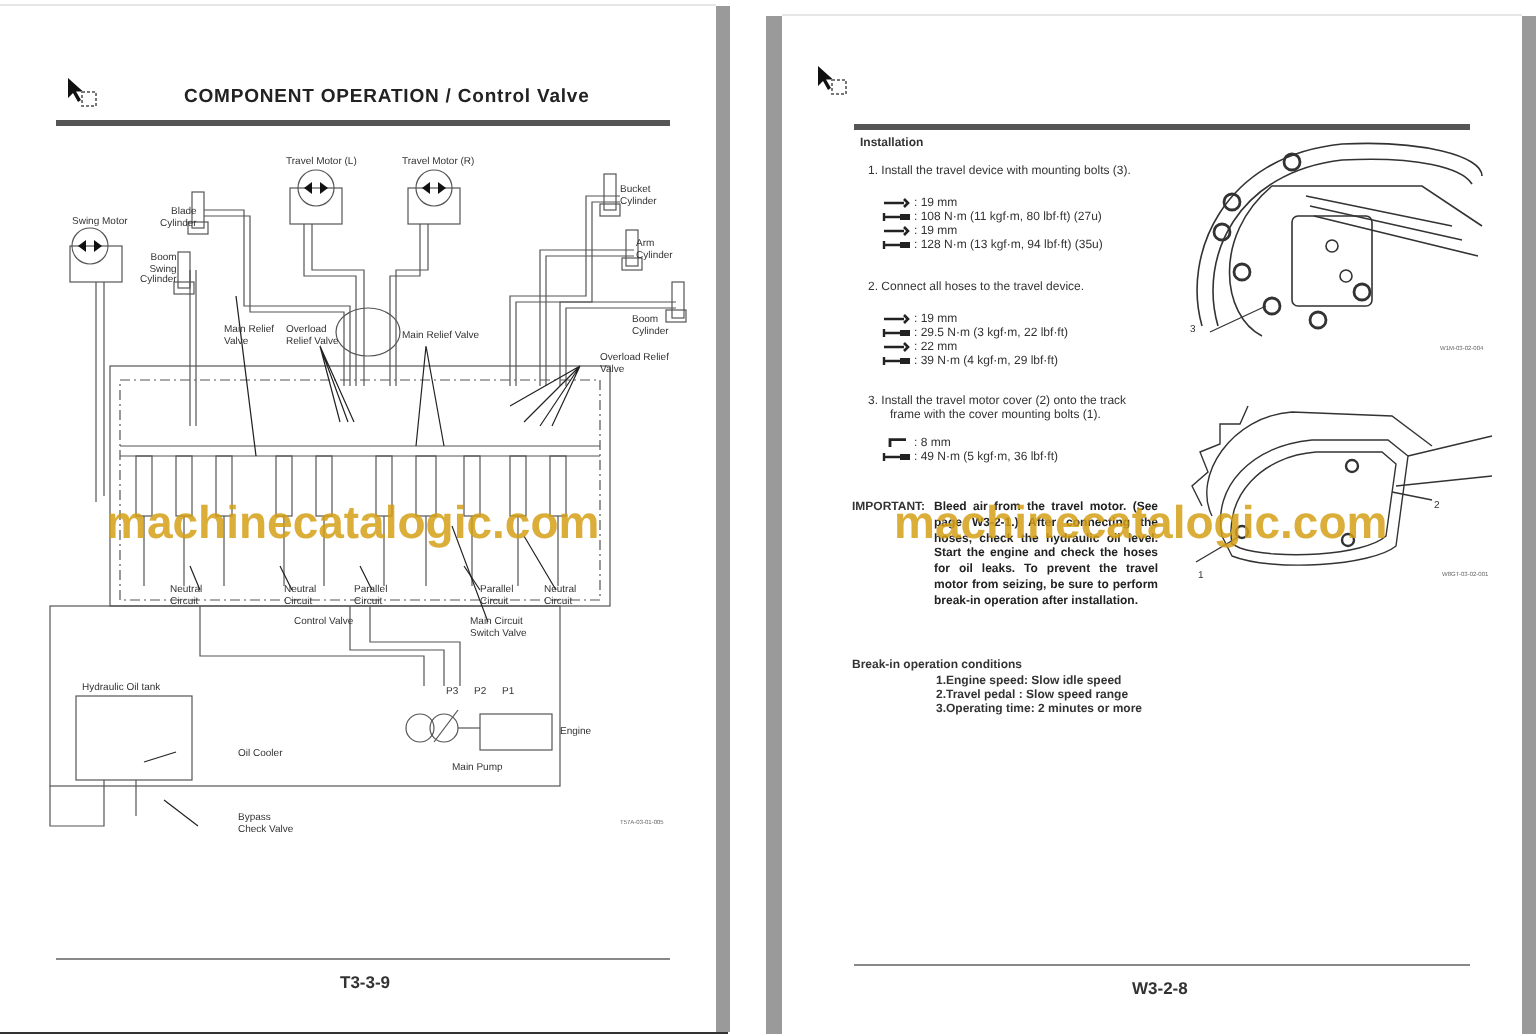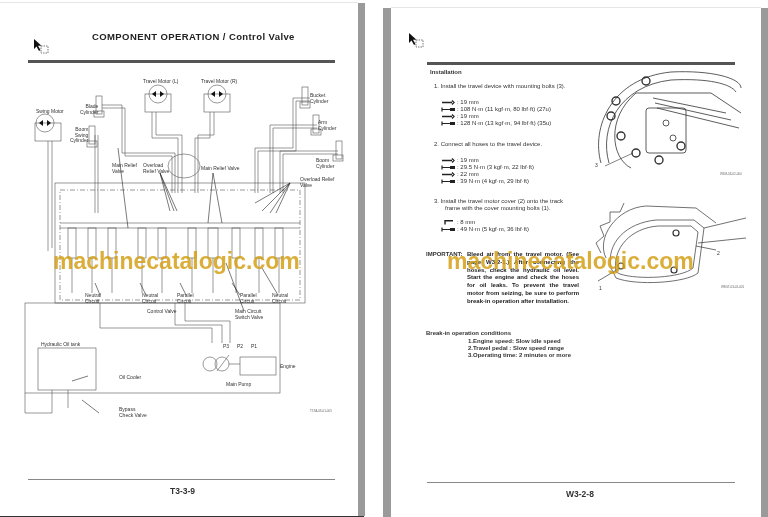--- a/index.html
+++ b/index.html
@@ -30,21 +30,21 @@
 
 <div class="page" id="page-left">
   <div class="rborder"></div>
   <div class="bborder"></div>
 
   <svg class="cursor" style="left:33px;top:35px;" viewBox="0 0 18 18">
     <path d="M1 1 L1 11 L3.5 8.5 L6 13 L7.5 12 L5 7.8 L8.5 7.8 Z" fill="#111"></path>
     <rect x="8" y="8" width="7" height="7" fill="none" stroke="#777" stroke-width="1" stroke-dasharray="1.5,1"></rect>
   </svg>
 
-  <div class="title" style="left:92px;top:28px;">COMPONENT OPERATION / Control Valve</div>
+  <div class="title" style="left:92px;top:40px;">COMPONENT OPERATION / Control Valve</div>
   <div class="hrule" style="left:28px;top:57px;width:307px;"></div>
 
   <svg style="left:0;top:60px;" width="358" height="360" viewBox="0 0 358 360">
     <g stroke="#555" stroke-width="0.6" fill="none">
 
       <circle cx="158" cy="31" r="9"></circle>
       <rect x="145" y="31" width="26" height="18"></rect>
       <circle cx="217" cy="31" r="9"></circle>
       <rect x="204" y="31" width="26" height="18"></rect>
 

